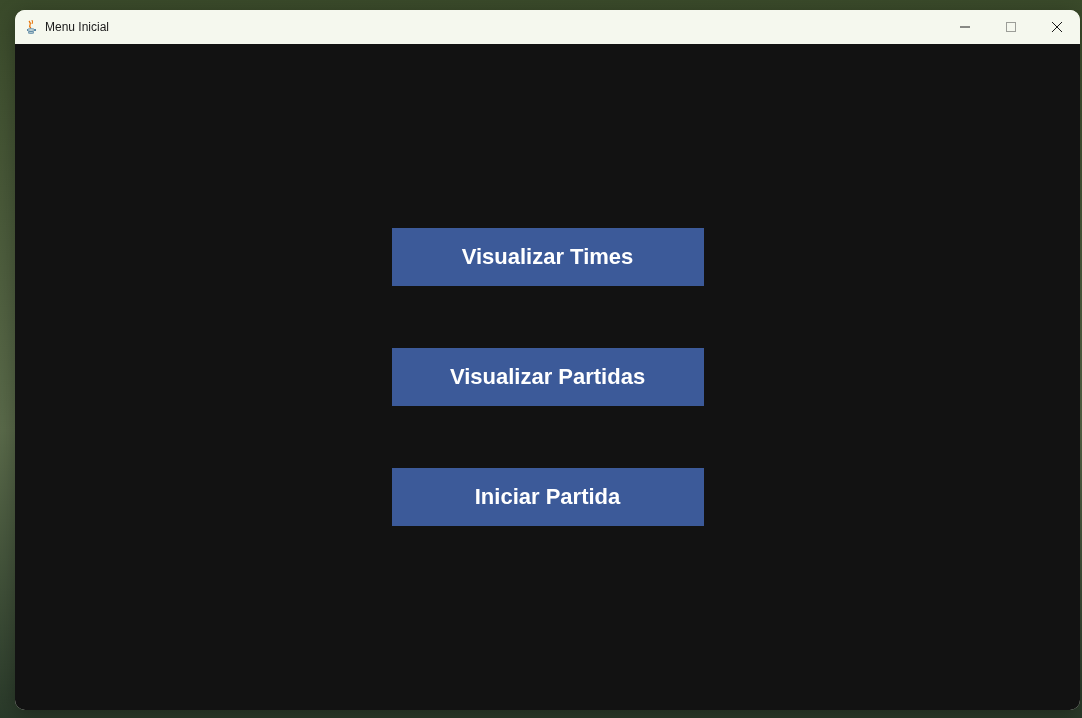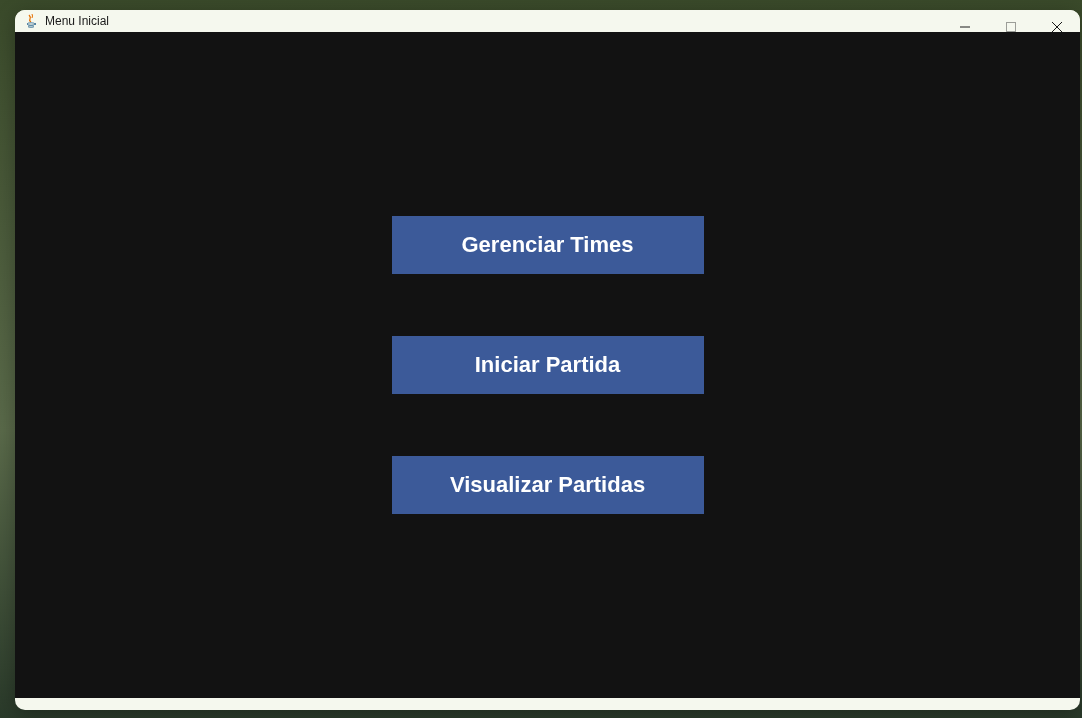--- a/index.html
+++ b/index.html
@@ -20,21 +20,21 @@
       top: 10px;
       left: 15px;
       width: 1065px;
       height: 700px;
       background: #f5f8ee;
       border-radius: 10px;
       overflow: hidden;
       box-shadow: 0 4px 20px rgba(0,0,0,0.3);
     }
     .titlebar {
-      height: 22px;
+      height: 34px;
       background: #f5f8ee;
       display: flex;
       align-items: center;
       padding-left: 8px;
       position: relative;
     }
     .java-icon {
       width: 16px;
       height: 16px;
       margin-right: 6px;
@@ -119,17 +119,17 @@
       </div>
       <div class="window-control close">
         <svg width="10" height="10" viewBox="0 0 10 10">
           <line x1="0" y1="0" x2="10" y2="10" stroke="currentColor" stroke-width="1"></line>
           <line x1="10" y1="0" x2="0" y2="10" stroke="currentColor" stroke-width="1"></line>
         </svg>
       </div>
     </div>
   </div>
   <div class="content">
-    <button class="menu-button">Gerenciar Times</button>
+    <button class="menu-button">Visualizar Times</button>
+    <button class="menu-button">Visualizar Partidas</button>
     <button class="menu-button">Iniciar Partida</button>
-    <button class="menu-button">Visualizar Partidas</button>
   </div>
 </div>
 
 </body></html>

